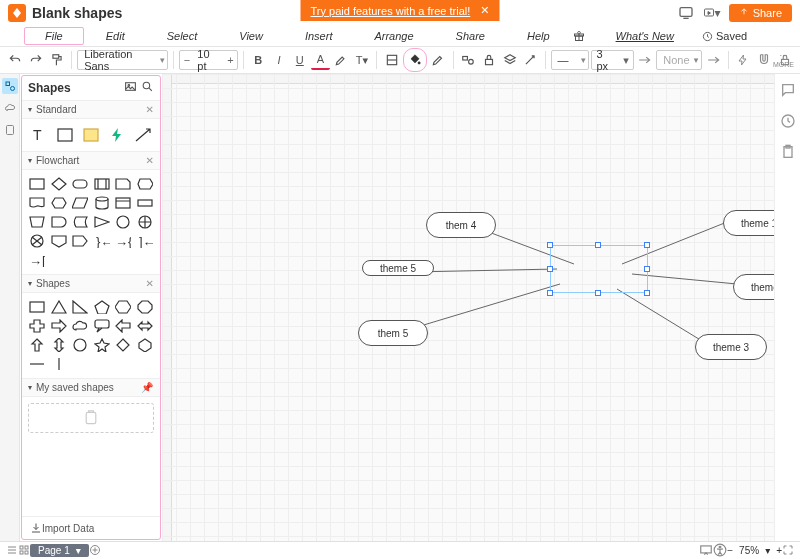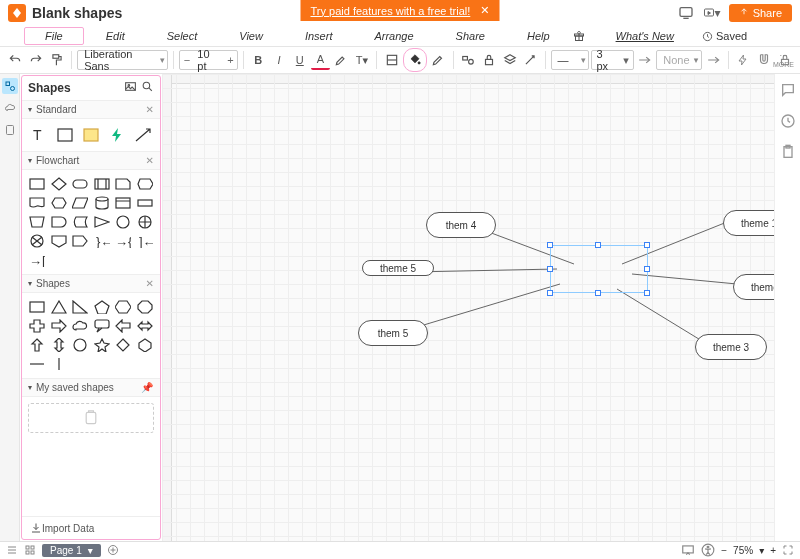--- a/index.html
+++ b/index.html
@@ -80,21 +80,21 @@
 .center-node { position: absolute; border: 1px solid #c08a3e; background: #fcd9a1; border-radius: 50%; display: flex; align-items: center; justify-content: center; font-size: 10px; }
 .sel-handle { position: absolute; width: 6px; height: 6px; background: #fff; border: 1px solid #3b82f6; }
 .sel-box { position:absolute; border:1px solid #8ecbff; }
 svg.connectors { position: absolute; inset: 0; width: 100%; height: 100%; }
 svg.connectors line { stroke: #666; stroke-width: 1; }
 
 
 .rightrail { width: 26px; background: #fff; border-left: 1px solid #eee; display: flex; flex-direction: column; align-items: center; padding-top: 8px; gap: 12px; color: #999; }
 
 
-.bottombar { height: 18px; border-top: 1px solid #e0e0e0; display: flex; align-items: center; font-size: 10px; padding: 0 6px; gap: 6px; }
+.bottombar { height: 18px; border-top: 1px solid #e0e0e0; display: flex; align-items: center; font-size: 10px; padding: 0 6px; }
 .page-tab { background: #6b7280; color: #fff; padding: 1px 8px; border-radius: 2px; display:flex; align-items:center; gap:6px; }
 .bottombar .spacer { flex: 1; }
 .zoom { display: flex; align-items: center; gap: 6px; }
 </style>
 </head>
 <body>
 
 <div class="topbar">
   <span class="logo">
     <svg viewBox="0 0 24 24">

